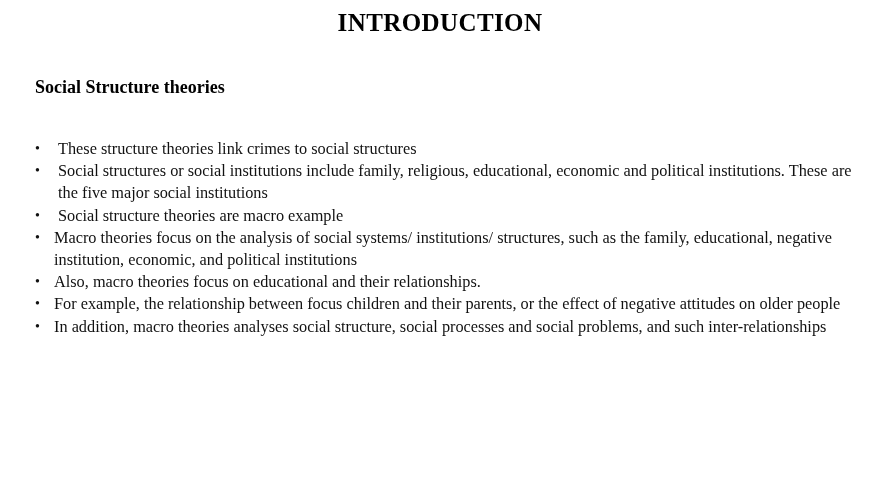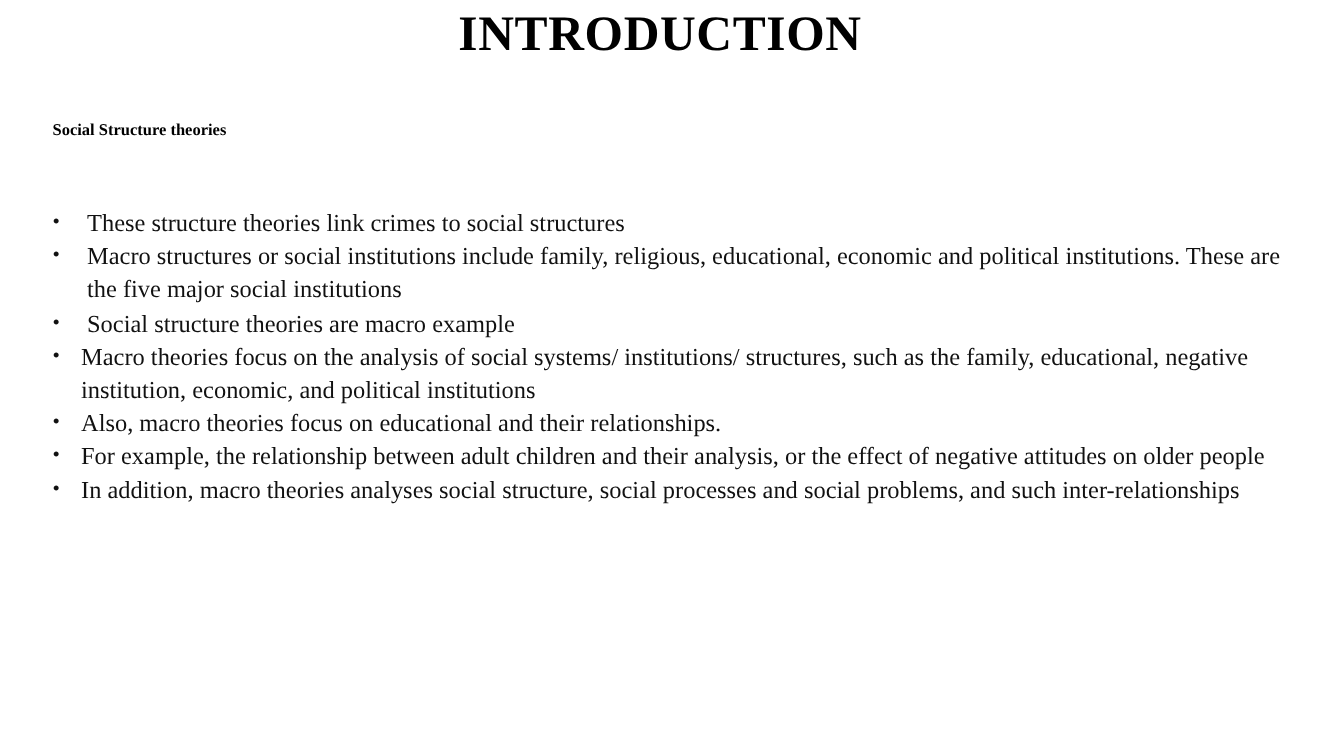--- a/index.html
+++ b/index.html
@@ -25,35 +25,35 @@
 
   
   .slide-title {
     position: absolute;
     left: 0;
     right: 0;
     top: 6px;
     text-align: center;
     font-family: "Liberation Serif", "DejaVu Serif", serif;
     font-weight: bold;
-    font-size: 33px;
+    font-size: 25px;
     line-height: 34px;
     letter-spacing: 0.4px;
     color: #000000;
     white-space: nowrap;
   }
 
   
   .subheading {
     position: absolute;
     left: 35px;
     top: 78px;
     font-family: "Liberation Serif", "DejaVu Serif", serif;
     font-weight: bold;
-    font-size: 11px;
+    font-size: 18px;
     line-height: 18px;
     color: #000000;
   }
 
   
   .body-list {
     position: absolute;
     left: 30px;
     top: 138px;
     width: 830px;
@@ -99,41 +99,41 @@
 
   <ul class="body-list">
 
     <li class="bullet-item indent-wide">
       <span class="bullet-marker">•</span>
       <span class="bullet-text">These structure theories link crimes to social structures</span>
     </li>
 
     <li class="bullet-item indent-wide">
       <span class="bullet-marker">•</span>
-      <span class="bullet-text">Macro structures or social institutions include family, religious, educational, economic and political institutions. These are the five major social institutions</span>
+      <span class="bullet-text">Social structures or social institutions include family, religious, educational, economic and political institutions. These are the five major social institutions</span>
     </li>
 
     <li class="bullet-item indent-wide">
       <span class="bullet-marker">•</span>
       <span class="bullet-text">Social structure theories are macro example</span>
     </li>
 
     <li class="bullet-item">
       <span class="bullet-marker">•</span>
       <span class="bullet-text">Macro theories focus on the analysis of social systems/ institutions/ structures, such as the family, educational, negative institution, economic, and political institutions</span>
     </li>
 
     <li class="bullet-item">
       <span class="bullet-marker">•</span>
       <span class="bullet-text">Also, macro theories focus on educational and their relationships.</span>
     </li>
 
     <li class="bullet-item">
       <span class="bullet-marker">•</span>
-      <span class="bullet-text">For example, the relationship between adult children and their analysis, or the effect of negative attitudes on older people</span>
+      <span class="bullet-text">For example, the relationship between focus children and their parents, or the effect of negative attitudes on older people</span>
     </li>
 
     <li class="bullet-item">
       <span class="bullet-marker">•</span>
       <span class="bullet-text">In addition, macro theories analyses social structure, social processes and social problems, and such inter-relationships</span>
     </li>
 
   </ul>
 </div>
 

